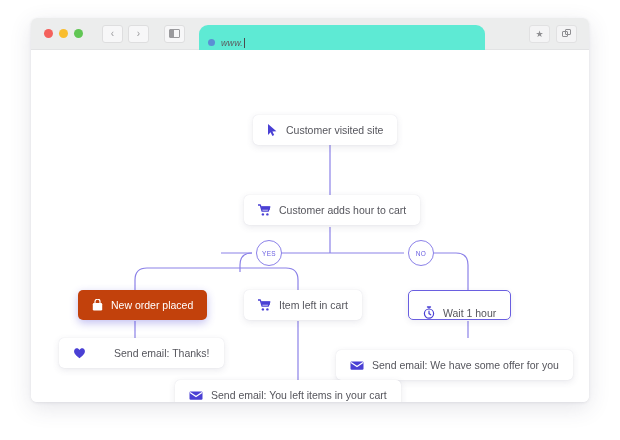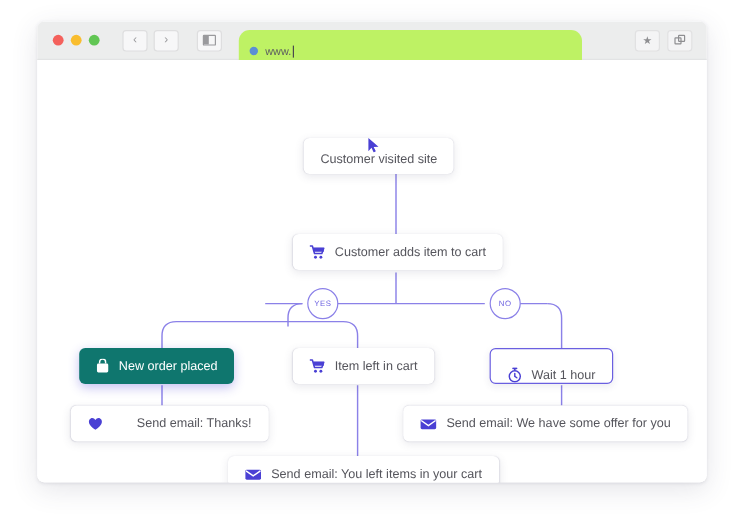--- a/index.html
+++ b/index.html
@@ -53,24 +53,25 @@
   }
   .sidebar-glyph::after {
     content: ""; position: absolute;
     left: 0; top: 0; bottom: 0; width: 4px;
     background: #9a9a9d;
   }
   #address-bar {
     position: absolute;
     left: 168px; top: 7px;
     width: 286px; height: 35px;
-    background: #bef264;
+    background: #5eead4;
     border-radius: 9px;
     display: flex; align-items: center;
     padding-left: 9px;
+    font-style: italic;
   }
   .addr-dot {
     width: 7px; height: 7px; border-radius: 50%;
     background: #5b8fd4; flex: none;
   }
   .addr-text {
     margin-left: 6px;
     font-size: 9px;
     color: #5c5c60;
     letter-spacing: .1px;
@@ -111,23 +112,24 @@
     padding: 0 14px;
     background: #ffffff;
     border-radius: 5px;
     box-shadow: 0 2px 7px rgba(70,70,110,0.12), 0 0 1px rgba(70,70,110,0.16);
     font-size: 10.5px;
     color: #55555c;
     white-space: nowrap;
   }
   .node .ico { margin-right: 8px; display: flex; align-items: center; flex: none; }
   .node.filled {
-    background: #0f766e;
+    background: #c2410c;
     color: #ffffff;
     box-shadow: 0 3px 9px rgba(74,64,212,0.33);
+    margin-left: 12px;
   }
   .node.outlined {
     border: 1px solid #6a5fe0;
     box-shadow: 0 2px 6px rgba(70,70,110,0.09);
   }
   .badge {
     position: absolute;
     width: 26px; height: 26px;
     border: 1px solid #8b81e8;
     border-radius: 50%;
@@ -203,39 +205,39 @@
       </g>
     </svg>
 
     <div class="badge" style="left:225px; top:190px;">
       <span>YES</span>
     </div>
     <div class="badge" style="left:377px; top:190px;">
       <span>NO</span>
     </div>
 
-    <div class="node" style="left:222px; top:65px;flex-direction:column;">
+    <div class="node" style="left:222px; top:65px;">
       <span class="ico">
         <svg width="11" height="12" viewBox="0 0 11 12">
             <path d="M1 0 L1 11 L3.6 8.2 L5.4 12 L7.2 11.1 L5.4 7.5 L9.4 7.2 Z" fill="#4a40d4"></path>
           </svg>
       </span>
       <span>Customer visited site</span>
     </div>
 
     <div class="node" style="left:213px; top:145px;">
       <span class="ico">
         <svg width="13" height="12" viewBox="0 0 13 12">
             <path d="M0 1 h2.3 l1.8 6.2 h6.1 l1.6-4.4 H3.3" stroke="#4a40d4" stroke-width="1.3" fill="none" stroke-linejoin="round"></path>
             <rect x="3.4" y="2.6" width="8.4" height="3.2" fill="#4a40d4"></rect>
             <circle cx="4.9" cy="10.4" r="1.2" fill="#4a40d4"></circle>
             <circle cx="9.4" cy="10.4" r="1.2" fill="#4a40d4"></circle>
           </svg>
       </span>
-      <span>Customer adds item to cart</span>
+      <span>Customer adds hour to cart</span>
     </div>
 
     <div class="node filled" style="left:35px; top:240px;">
       <span class="ico">
         <svg width="11" height="12" viewBox="0 0 11 12">
             <path d="M3 4 V2.6 a2.5 2.5 0 0 1 5 0 V4" stroke="#ffffff" stroke-width="1.2" fill="none"></path>
             <rect x="0.8" y="4" width="9.4" height="7.4" rx="1.2" fill="#ffffff"></rect>
           </svg>
       </span>
       <span>New order placed</span>
@@ -267,31 +269,31 @@
 
     <div class="node" style="left:28px; top:288px;gap:20px;">
       <span class="ico">
         <svg width="13" height="12" viewBox="0 0 13 12">
             <path d="M6.5 11.2 C1 7.6 0.4 4.6 1.6 2.6 C2.8 0.6 5.4 0.9 6.5 2.9 C7.6 0.9 10.2 0.6 11.4 2.6 C12.6 4.6 12 7.6 6.5 11.2 Z" fill="#4a40d4"></path>
           </svg>
       </span>
       <span>Send email: Thanks!</span>
     </div>
 
-    <div class="node" style="left:305px; top:288px;">
+    <div class="node" style="left:305px; top:300px;">
       <span class="ico">
         <svg width="14" height="11" viewBox="0 0 14 11">
             <rect x="0.5" y="1.5" width="13" height="8.2" rx="1.2" fill="#4a40d4"></rect>
             <path d="M1 2.4 L7 6.6 L13 2.4" stroke="#ffffff" stroke-width="1.2" fill="none"></path>
           </svg>
       </span>
       <span>Send email: We have some offer for you</span>
     </div>
 
-    <div class="node" style="left:159px; top:330px;align-items:center;">
+    <div class="node" style="left:144px; top:330px;align-items:center;">
       <span class="ico">
         <svg width="14" height="11" viewBox="0 0 14 11">
             <rect x="0.5" y="1.5" width="13" height="8.2" rx="1.2" fill="#4a40d4"></rect>
             <path d="M1 2.4 L7 6.6 L13 2.4" stroke="#ffffff" stroke-width="1.2" fill="none"></path>
           </svg>
       </span>
       <span>Send email: You left items in your cart</span>
     </div>
 
   </div>

